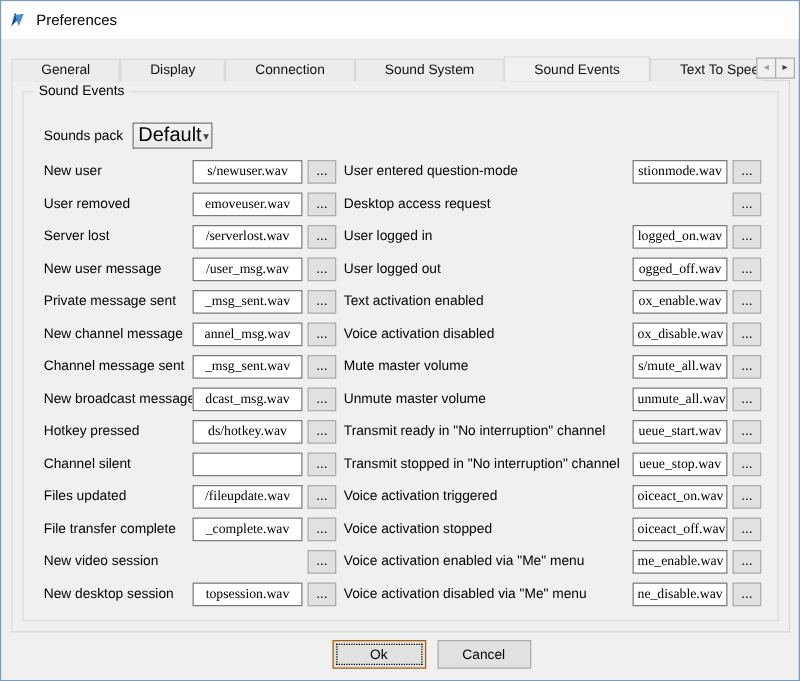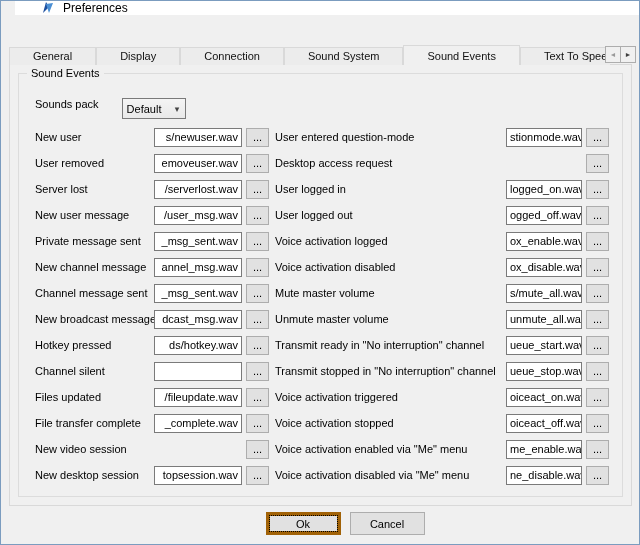--- a/index.html
+++ b/index.html
@@ -1,21 +1,21 @@
 <!DOCTYPE html>
 <html><head>
 <meta charset="utf-8">
 <style>
   html,body{margin:0;padding:0;width:640px;height:545px;}
   body{font-family:"Liberation Sans",sans-serif;background:#ffffff;}
   .window{position:absolute;left:0;top:0;width:640px;height:545px;background:#f0f0f0;
           border:1px solid #7b9cbf;box-sizing:border-box;overflow:hidden;}
   
-  .titlebar{position:absolute;left:14px;top:0;right:0;height:14px;background:#ffffff;
-            display:flex;align-items:center;padding-left:25px;}
+  .titlebar{position:absolute;left:0;top:0;right:0;height:30px;background:#ffffff;
+            display:flex;align-items:center;padding-left:5px;}
   .app-icon{width:16px;height:16px;flex:0 0 auto;}
   .title{font-size:12px;color:#000;margin-left:7px;}
   
   .tabstrip{position:absolute;left:8px;top:44px;width:601px;height:20px;
             white-space:nowrap;overflow:hidden;z-index:2;}
   .tab{display:inline-block;vertical-align:bottom;height:18px;line-height:17px;
        padding:0 23px;font-size:11px;color:#111;background:#ececec;
        border:1px solid #d9d9d9;border-bottom:none;box-sizing:border-box;cursor:default;}
   .tab.active{height:20px;line-height:20px;background:#f0f0f0;position:relative;
               box-shadow:0 1px 0 0 #f0f0f0;z-index:3;}
@@ -27,47 +27,47 @@
   .scroll-btn.right{color:#404040;margin-left:-1px;}
   
   .tabpage{position:absolute;left:8px;top:63px;width:623px;height:442px;
            border:1px solid #d9d9d9;background:#f0f0f0;box-sizing:border-box;}
   
   .groupbox{position:absolute;left:8px;top:8px;width:605px;height:424px;
             border:1px solid #dcdcdc;box-sizing:border-box;}
   .groupbox-legend{position:absolute;left:8px;top:-8px;background:#f0f0f0;
                    padding:0 4px;font-size:11px;line-height:15px;color:#000;}
   
-  .sounds-pack{position:absolute;left:16px;top:24px;display:flex;align-items:flex-start;gap:16px;}
+  .sounds-pack{position:absolute;left:16px;top:24px;display:flex;align-items:center;}
   .sounds-pack .lbl{font-size:11px;margin-right:7px;}
   .combo{width:64px;height:21px;border:1px solid #7a7a7a;
          background:linear-gradient(#f4f4f4,#e9e9e9);display:flex;align-items:center;
          box-sizing:border-box;cursor:default;}
-  .combo-value{flex:1;padding-left:4px;font-size:11px;}
+  .combo-value{flex:1;padding-left:4px;font-size:16px;}
   .combo-arrow{width:15px;text-align:center;font-size:9px;color:#444;}
   
   .col{position:absolute;top:50px;}
   .col-left{left:16px;width:234px;}
   .col-right{left:256px;width:334px;}
   .row{height:26px;display:flex;align-items:center;}
   .row .lbl{flex:1 1 auto;font-size:11px;color:#000;white-space:nowrap;overflow:hidden;}
   .file-input{height:19px;background:#ffffff;border:1px solid #7a7a7a;
               box-sizing:border-box;font-size:11px;line-height:17px;padding:0 3px;
-              overflow:hidden;white-space:nowrap;text-align:right;flex:0 0 auto;}
+              overflow:hidden;white-space:nowrap;text-align:center;flex:0 0 auto;font-family:Liberation Serif, serif;}
   .col-left .file-input{width:88px;}
   .col-right .file-input{width:76px;}
   .browse-btn{width:23px;height:19px;margin-left:4px;background:#e1e1e1;
               border:1px solid #adadad;font-size:11px;line-height:13px;text-align:center;
               padding:0;flex:0 0 auto;box-sizing:border-box;font-family:inherit;}
   
   .dlg-buttons{position:absolute;left:0;right:0;top:511px;display:flex;
                justify-content:center;gap:9px;padding-left:50px;}
   .btn{width:75px;height:23px;background:#e1e1e1;border:1px solid #adadad;
        font-size:11px;font-family:inherit;box-sizing:border-box;}
-  .btn.default{border:4px solid #a16207;outline:1px dotted #000;outline-offset:-4px;text-align:center;}
+  .btn.default{border:1px solid #a16207;outline:1px dotted #000;outline-offset:-4px;text-align:center;}
 </style>
 </head>
 <body>
 
 <div class="window">
 
   <div class="titlebar">
     <svg class="app-icon" viewBox="0 0 16 16">
       <path d="M3 13 L6 2 L9 7 Z" fill="#1d4f9e"></path>
       <path d="M6 4 L13 3 L9 13 Z" fill="#4a8fd4"></path>
@@ -179,21 +179,21 @@
     <span class="lbl">User logged in</span>
     <div class="file-input">logged_on.wav</div>
     <button class="browse-btn">...</button>
   </div>
           <div class="row">
     <span class="lbl">User logged out</span>
     <div class="file-input">ogged_off.wav</div>
     <button class="browse-btn">...</button>
   </div>
           <div class="row">
-    <span class="lbl">Voice activation logged</span>
+    <span class="lbl">Text activation enabled</span>
     <div class="file-input">ox_enable.wav</div>
     <button class="browse-btn">...</button>
   </div>
           <div class="row">
     <span class="lbl">Voice activation disabled</span>
     <div class="file-input">ox_disable.wav</div>
     <button class="browse-btn">...</button>
   </div>
           <div class="row">
     <span class="lbl">Mute master volume</span>

